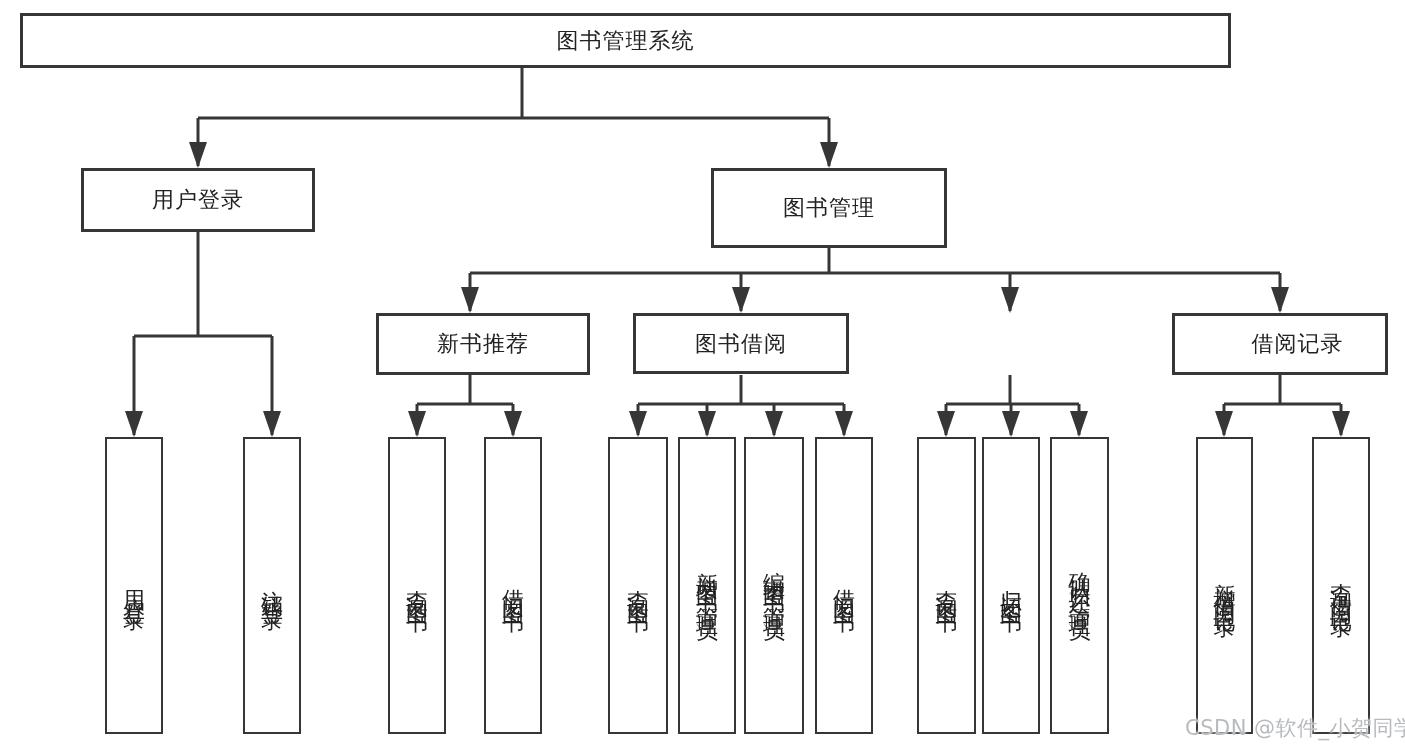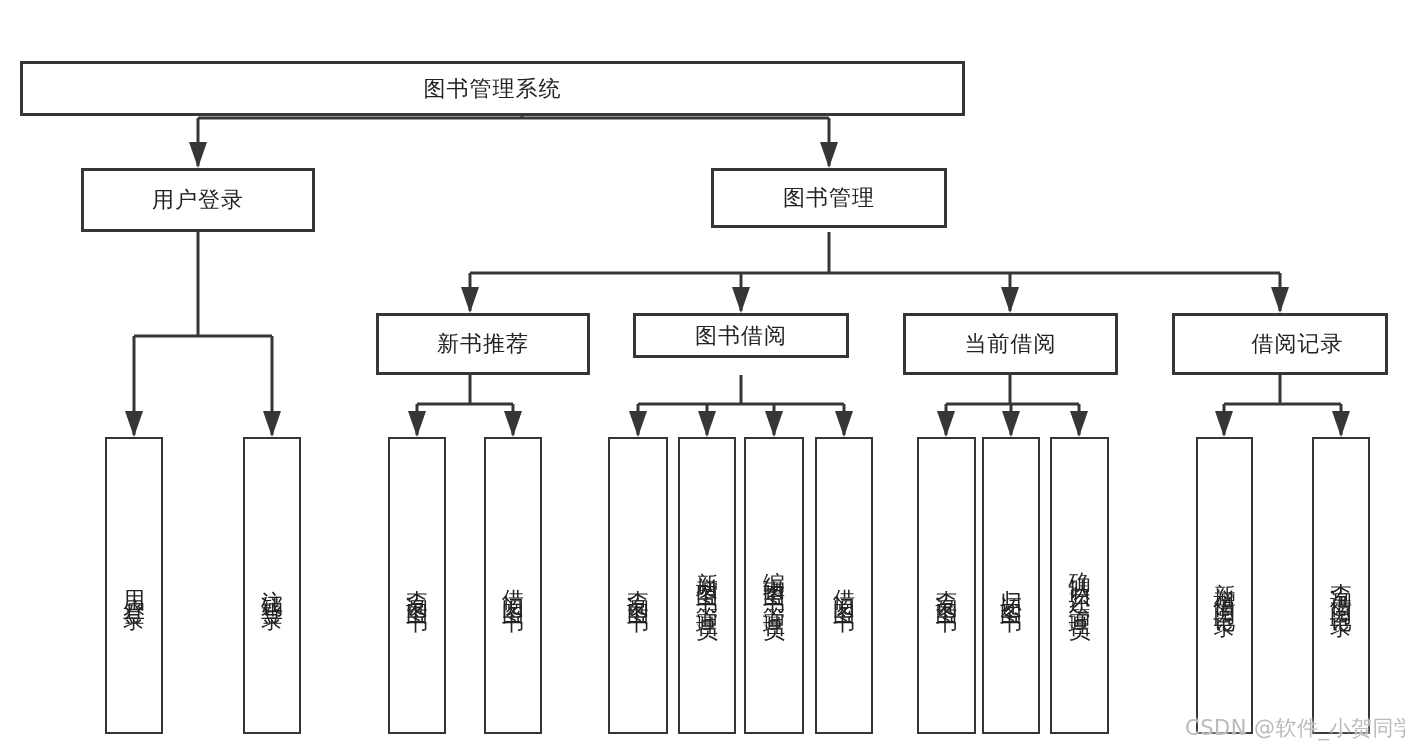--- a/index.html
+++ b/index.html
@@ -39,25 +39,25 @@
   }
   .leaf .vtext {
     writing-mode: vertical-rl;
     text-orientation: mixed;
     font-size: 22px;
     letter-spacing: 7px;
     line-height: 1;
     white-space: nowrap;
   }
   
-  .n-root { left: 20px;   top: 13px;  width: 945px; height: 55px; margin-top: 48px; }
+  .n-root { left: 20px;   top: 13px;  width: 1211px; height: 55px; }
   .n-l2a  { left: 81px;   top: 168px; width: 234px;  height: 64px; }
-  .n-l2b  { left: 711px;  top: 168px; width: 236px;  height: 60px; }
+  .n-l2b  { left: 711px;  top: 168px; width: 236px;  height: 80px; }
   .n-l3a  { left: 376px;  top: 313px; width: 214px;  height: 62px; }
-  .n-l3b  { left: 633px;  top: 313px; width: 216px;  height: 45px; }
+  .n-l3b  { left: 633px;  top: 313px; width: 216px;  height: 61px; }
   .n-l3c  { left: 903px;  top: 313px; width: 215px;  height: 62px; }
   .n-l3d  { left: 1172px; top: 313px; width: 216px;  height: 62px; padding-left: 35px; }
   
   .lf1  { left: 105px;  width: 58px; }
   .lf2  { left: 243px;  width: 58px; }
   .lf3  { left: 388px;  width: 58px; }
   .lf4  { left: 484px;  width: 58px; }
   .lf5  { left: 608px;  width: 60px; }
   .lf6  { left: 678px;  width: 58px; }
   .lf7  { left: 744px;  width: 60px; }
@@ -172,23 +172,20 @@
   <div class="node n-l2b">
     <span>图书管理</span>
   </div>
 
   <div class="node n-l3a">
     <span>新书推荐</span>
   </div>
   <div class="node n-l3b">
     <span>图书借阅</span>
   </div>
-  <div class="node n-l3c">
-    <span>当前借阅</span>
-  </div>
   <div class="node n-l3d">
     <span>借阅记录</span>
   </div>
 
   <div class="leaf lf1">
     <span class="vtext">用户登录</span>
   </div>
   <div class="leaf lf2">
     <span class="vtext">注销登录</span>
   </div>

